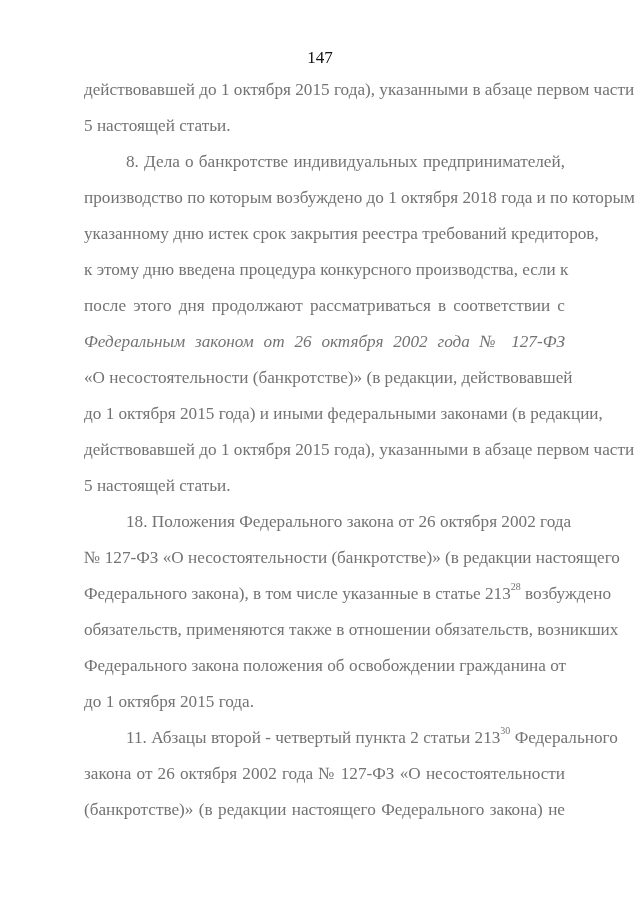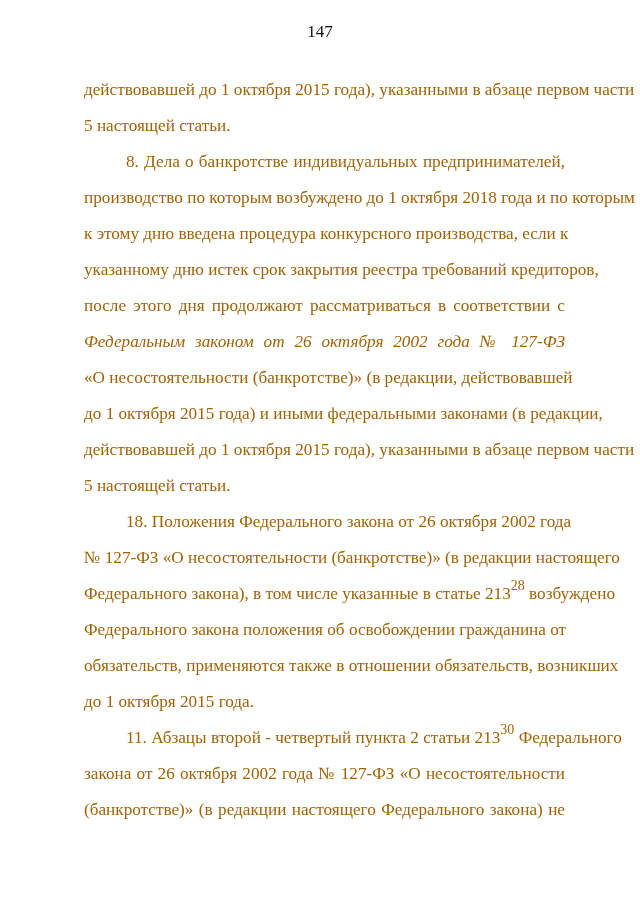--- a/index.html
+++ b/index.html
@@ -1,65 +1,65 @@
 <!DOCTYPE html>
 <html><head>
 <meta charset="utf-8">
 <style>
   html, body { margin: 0; padding: 0; background: #ffffff; }
   body { width: 640px; height: 905px; position: relative; overflow: hidden; }
   .page { position: absolute; left: 0; top: 0; width: 640px; height: 905px; background: #fff; }
   .page-number {
-    position: absolute; left: 0; width: 640px; top: 22px; text-align: center;
+    position: absolute; left: 0; width: 640px; top: 48px; text-align: center;
     font-family: "Liberation Serif", serif; font-size: 17px; color: #111;
   }
   .body-text {
     position: absolute; left: 84px; top: 72px; width: 481px;
-    font-family: "Liberation Serif", serif; font-size: 17.2px; color: #a16207;
+    font-family: "Liberation Serif", serif; font-size: 17.2px; color: #737373;
   }
   .line {
     height: 36px; line-height: 36px; white-space: nowrap;
     text-align: justify; text-align-last: justify;
   }
   .line.last { text-align-last: left; }
   .line.indent { padding-left: 42px; }
-  sup { font-size: 14px; line-height: 0; position: relative; top: -2px; vertical-align: super; }
+  sup { font-size: 10px; line-height: 0; position: relative; top: -2px; vertical-align: super; }
 </style>
 </head>
 <body>
 
 <div class="page">
   <div class="page-number">147</div>
 
   <div class="body-text">
 
     <div>
       <div class="line" style="white-space: nowrap;">действовавшей до 1 октября 2015 года), указанными в абзаце первом части</div>
       <div class="line last">5 настоящей статьи.</div>
     </div>
 
     <div>
       <div class="line indent" style="white-space: nowrap;">8. Дела о банкротстве индивидуальных предпринимателей,</div>
       <div class="line" style="white-space: nowrap;">производство по которым возбуждено до 1 октября 2018 года и по которым</div>
+      <div class="line" style="white-space: nowrap;">указанному дню истек срок закрытия реестра требований кредиторов,</div>
       <div class="line" style="white-space: nowrap;">к этому дню введена процедура конкурсного производства, если к</div>
-      <div class="line" style="white-space: nowrap;">указанному дню истек срок закрытия реестра требований кредиторов,</div>
       <div class="line" style="white-space: nowrap;">после этого дня продолжают рассматриваться в соответствии с</div>
       <div class="line" style="white-space: nowrap; font-style: italic;">Федеральным законом от 26 октября 2002 года № 127-ФЗ</div>
       <div class="line" style="white-space: nowrap;">«О несостоятельности (банкротстве)» (в редакции, действовавшей</div>
       <div class="line" style="white-space: nowrap;">до 1 октября 2015 года) и иными федеральными законами (в редакции,</div>
       <div class="line" style="white-space: nowrap;">действовавшей до 1 октября 2015 года), указанными в абзаце первом части</div>
       <div class="line last">5 настоящей статьи.</div>
     </div>
 
     <div>
       <div class="line indent" style="white-space: nowrap;">18. Положения Федерального закона от 26 октября 2002 года</div>
       <div class="line" style="white-space: nowrap;">№ 127-ФЗ «О несостоятельности (банкротстве)» (в редакции настоящего</div>
       <div class="line" style="white-space: nowrap;"><span>Федерального закона), в том числе указанные в статье 213</span><sup>28</sup><span> возбуждено</span></div>
+      <div class="line" style="white-space: nowrap;">обязательств, применяются также в отношении обязательств, возникших</div>
       <div class="line" style="white-space: nowrap;">Федерального закона положения об освобождении гражданина от</div>
-      <div class="line" style="white-space: nowrap;">обязательств, применяются также в отношении обязательств, возникших</div>
       <div class="line last">до 1 октября 2015 года.</div>
     </div>
 
     <div>
       <div class="line indent" style="white-space: nowrap;"><span>11. Абзацы второй - четвертый пункта 2 статьи 213</span><sup>30</sup><span> Федерального</span></div>
       <div class="line" style="white-space: nowrap;">закона от 26 октября 2002 года № 127-ФЗ «О несостоятельности</div>
       <div class="line" style="white-space: nowrap;">(банкротстве)» (в редакции настоящего Федерального закона) не</div>
     </div>
 
   </div>

